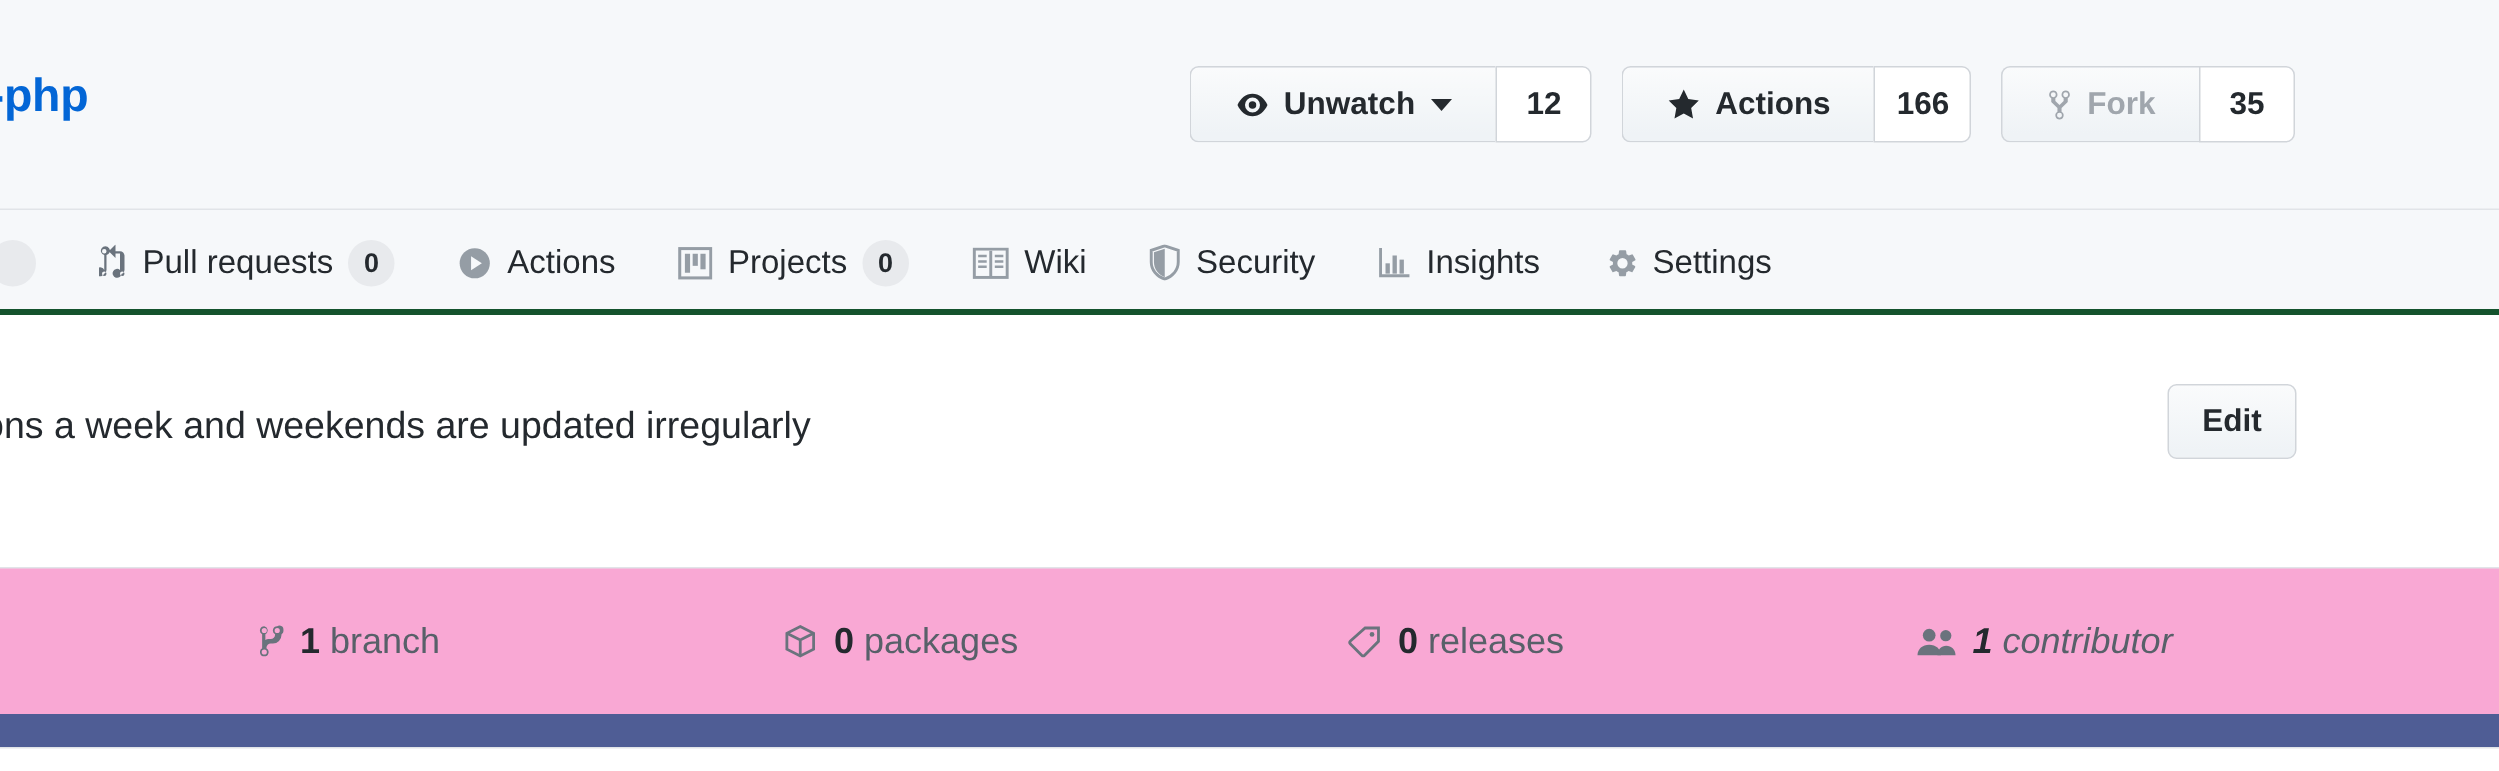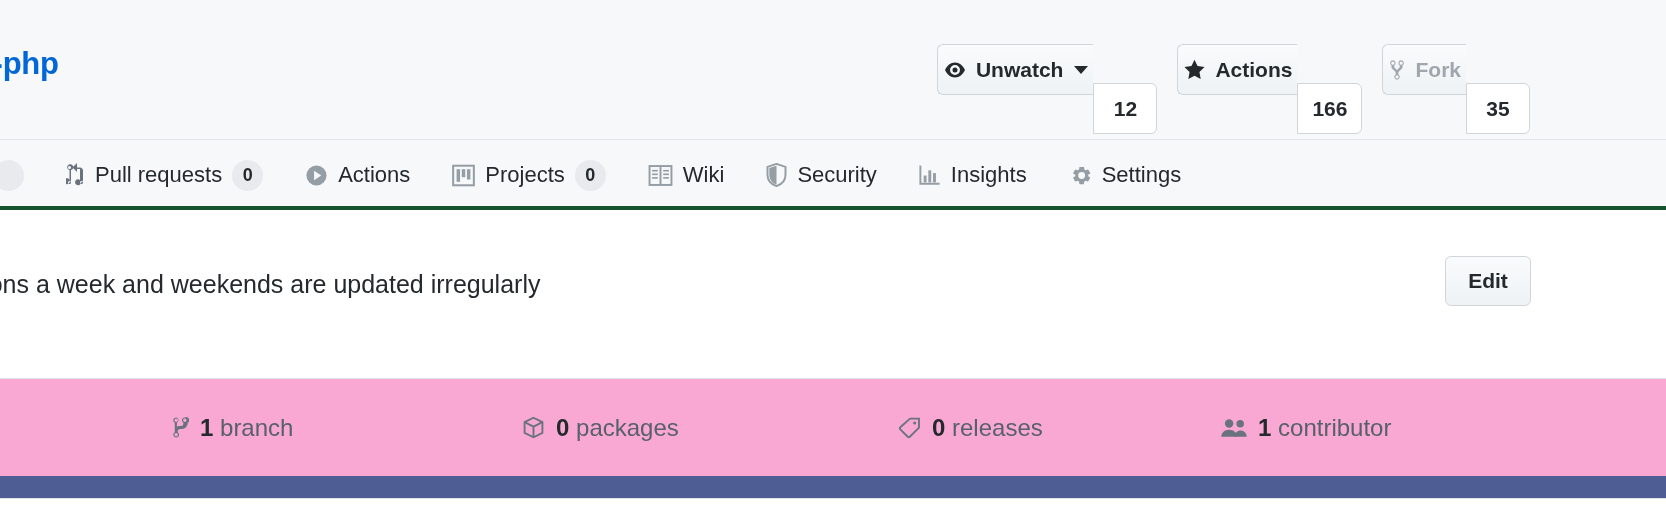--- a/index.html
+++ b/index.html
@@ -34,21 +34,21 @@
     position: absolute;
     right: 136px; top: 44px;
     display: flex;
     align-items: flex-start;
     gap: 20px;
   }
   .btn-group { display: flex; align-items: stretch; }
   .btn-main {
     display: flex; align-items: center; gap: 9px;
     height: 51px;
-    padding: 0 5px;
+    padding: 0 29px;
     background: linear-gradient(180deg,#fafbfc 0%,#eff3f6 90%);
     border: 1px solid #d1d5da;
     border-right: none;
     border-radius: 6px 0 0 6px;
     font-size: 21px;
     font-weight: bold;
     color: #24292e;
     white-space: nowrap;
   }
   .btn-main.is-disabled { color: #a0a6ad; }
@@ -56,21 +56,20 @@
     display: flex; align-items: center; justify-content: center;
     min-width: 64px;
     height: 51px;
     padding: 0 14px;
     background: #ffffff;
     border: 1px solid #d1d5da;
     border-radius: 0 6px 6px 0;
     font-size: 21px;
     font-weight: bold;
     color: #24292e;
-    margin-top: 39px;
   }
   .caret {
     width: 0; height: 0;
     border-left: 7px solid transparent;
     border-right: 7px solid transparent;
     border-top: 8px solid #24292e;
     margin-left: 2px;
   }
   .ico { display: inline-flex; align-items: center; justify-content: center; flex: none; }
 
@@ -149,21 +148,21 @@
   .stat {
     display: flex; align-items: center; gap: 11px;
     font-size: 24px;
     color: #586069;
     white-space: nowrap;
   }
   .stat b { color: #24292e; font-weight: bold; }
   .stat-1 { position: absolute; left: 172px; }
   .stat-2 { position: absolute; left: 522px; }
   .stat-3 { position: absolute; left: 898px; }
-  .stat-4 { position: absolute; left: 1221px; }
+  .stat-4 { position: absolute; left: 1278px; font-style: italic; }
 
   
   .lang-bar {
     position: absolute;
     left: 0; top: 476px;
     width: 1666px; height: 22px;
   }
   .lang-seg { height: 22px; }
   .page-tail {
     position: absolute;

